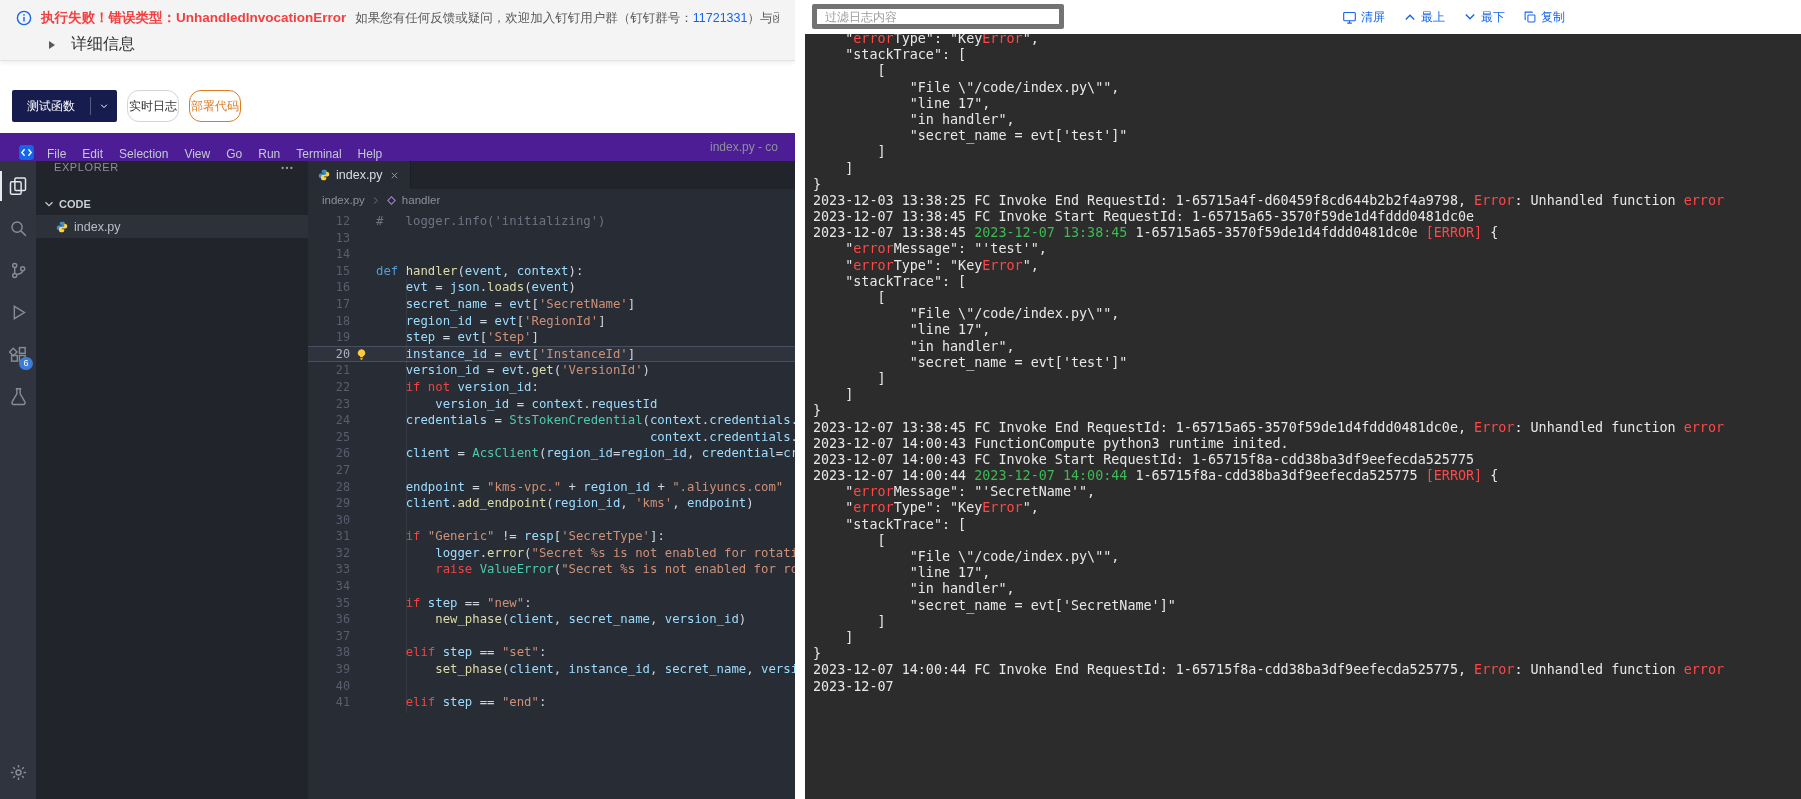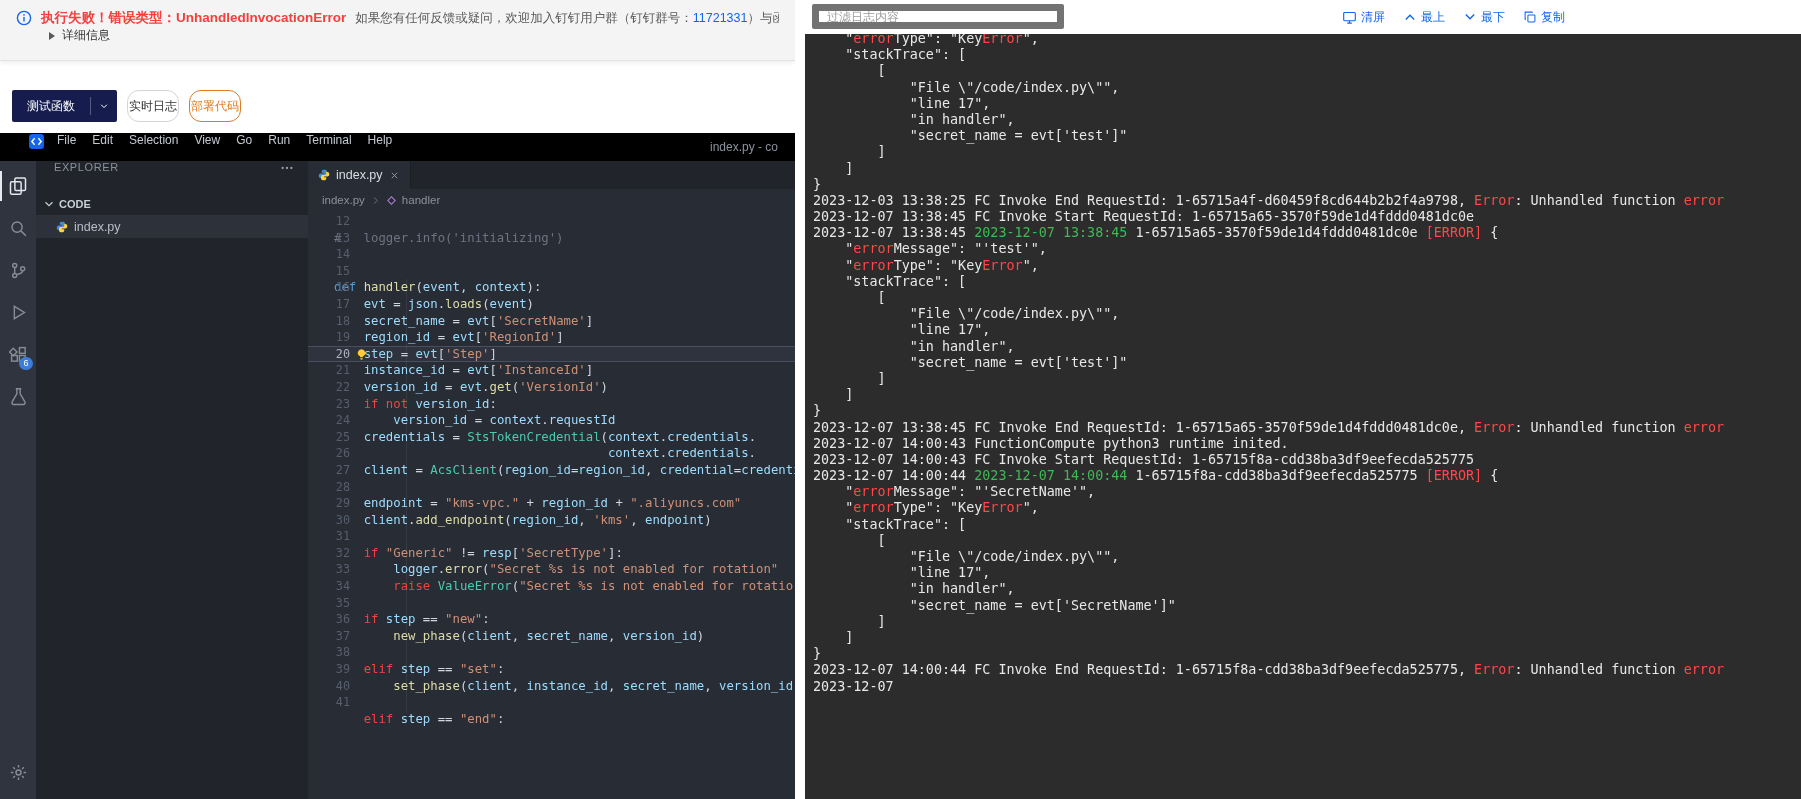--- a/index.html
+++ b/index.html
@@ -10,39 +10,39 @@
   .right-region { position:absolute; left:805px; top:0; width:996px; height:799px; overflow:hidden; }
 
   
   .error-banner { height:61px; background:#f4f4f4; border-bottom:1px solid #e4e4e4;
     box-shadow:0 2px 4px rgba(0,0,0,.07); padding:9px 16px 0; position:relative; z-index:2; }
   .banner-row1 { display:flex; align-items:center; gap:9px; white-space:nowrap; overflow:hidden; }
   .info-icon { flex:none; width:16px; height:16px; }
   .err-title { color:#f33f3f; font-weight:bold; font-size:13.5px; }
   .err-desc { color:#595959; font-size:12.5px; }
   .err-desc a { color:#1366ec; text-decoration:none; }
-  .banner-row2 { padding-left:33px; display:flex; align-items:center; gap:7px;
-    font-size:12px; color:#333; cursor:pointer; }
+  .banner-row2 { margin-top:7px; padding-left:33px; display:flex; align-items:center; gap:16px;
+    font-size:16px; color:#333; cursor:pointer; }
   .tri-right { width:0; height:0; border-left:6px solid #595959; border-top:4px solid transparent; border-bottom:4px solid transparent; }
 
   
   .fc-toolbar { height:72px; background:#fff; padding:29px 0 0 12px; display:flex; gap:10px; }
   .btn-test { display:inline-flex; align-items:stretch; background:#161d4e; color:#fff;
     border-radius:2px; height:32px; cursor:pointer; }
   .btn-test .bt-label { display:flex; align-items:center; padding:0 15px; font-size:12px; }
   .btn-test .bt-sep { width:1px; background:rgba(255,255,255,.28); margin:7px 0; }
   .btn-test .bt-caret { display:flex; align-items:center; padding:0 8px; }
   .btn-plain { height:32px; padding:0 1px; background:#fff; border:1px solid #d4d4d4; color:#333;
     font-size:12px; border-radius:12px; cursor:pointer; }
   .btn-deploy { border-color:#dd7c22; color:#dd7c22; }
 
   
   .ide { position:absolute; top:133px; left:0; width:795px; height:666px; background:#282c34; overflow:hidden; }
-  .menubar { height:28px; background:#000000; display:flex; align-items:flex-start; color:#c3c9d1;
-    font-size:12px; padding-left:26px; position:relative; }
+  .menubar { height:28px; background:#4c1d95; display:flex; align-items:flex-end; color:#c3c9d1;
+    font-size:12px; padding-left:16px; position:relative; }
   .app-logo { width:17px; height:17px; margin:0 4px 0 2px; }
   .menu-item { padding:0 8px; cursor:pointer; }
   .win-title { position:absolute; left:710px; top:7px; color:#8b919c; white-space:nowrap; font-size:12px; }
   .ide-body { display:flex; height:638px; }
 
   .activitybar { width:36px; background:#2f343f; display:flex; flex-direction:column; align-items:center;
     padding-top:4px; position:relative; flex:none; }
   .ab-icon { width:36px; height:42px; display:flex; align-items:center; justify-content:center;
     color:#878d98; position:relative; cursor:pointer; }
   .ab-icon.active { color:#e2e6ed; }
@@ -66,39 +66,39 @@
     color:#d8dce3; font-size:12.5px; border-right:1px solid #1b1f24; cursor:pointer; }
   .tab-close { color:#9aa0a8; display:flex; cursor:pointer; }
   .breadcrumb { height:22px; display:flex; align-items:center; gap:5px; color:#8a919d; font-size:11.5px;
     padding-left:14px; }
   .crumb { cursor:pointer; }
   .crumb-sep { display:flex; color:#6e7683; }
 
   .code-area { flex:1; position:relative; font-family:"DejaVu Sans Mono","Liberation Mono",monospace;
     font-size:12.3px; line-height:16.6px; overflow:hidden; padding-top:2px; }
   .indent-guide { position:absolute; width:1px; background:rgba(255,255,255,.07); pointer-events:none; }
-  .code-line { display:flex; height:16.6px; white-space:pre; position:relative;flex-direction:column; }
+  .code-line { display:flex; height:16.6px; white-space:pre; position:relative; }
   .code-line.active { background:rgba(140,160,200,.07);
     box-shadow:inset 0 1px 0 rgba(140,155,180,.28), inset 0 -1px 0 rgba(140,155,180,.28); }
   .ln { width:42px; text-align:right; color:#565f6e; flex:none; font-size:11.8px; }
   .code-line.active .ln { color:#aab4c4; }
   .ct { padding-left:26px; }
   .bulb { position:absolute; left:47px; top:2px; }
   .tk-c { color:#6b7482;margin-top:40px; }
   .tk-k { color:#569cd6; }
   .tk-w { color:#ef4444;margin-top:13px; }
   .tk-f { color:#dcdcaa; }
   .tk-cl { color:#4ec9b0; }
   .tk-v { color:#9cdcfe; }
   .tk-s { color:#ce9178; }
   .tk-p { color:#cfd6e0; }
 
   
   .log-toolbar { height:34px; background:#fff; position:relative; }
-  .filter-input { position:absolute; left:7px; top:4px; width:252px; height:25px; border:7px solid #737373;
+  .filter-input { position:absolute; left:7px; top:4px; width:252px; height:25px; border:5px solid #737373;
     border-radius:2px; font-size:12px; padding:0 8px; color:#333; outline:none; background:#fff; }
   .filter-input::placeholder { color:#9b9b9b; }
   .log-actions { position:absolute; right:236px; top:0; height:34px; display:flex; align-items:center; gap:18px; }
   .log-action { display:flex; align-items:center; gap:4px; color:#1366ec; font-size:12px; cursor:pointer; }
   .la-icon { display:flex; }
   .log-area { height:765px; background:#2c2c2c; padding:6px 8px 0; overflow:hidden;
     font-family:"DejaVu Sans Mono","Liberation Mono",monospace; font-size:13.4px; line-height:16.2px;
     color:#e8e8e8; }
   .log-line { height:16.2px; white-space:pre; overflow:hidden; }
   .log-line:first-child { margin-top:-9px; }

